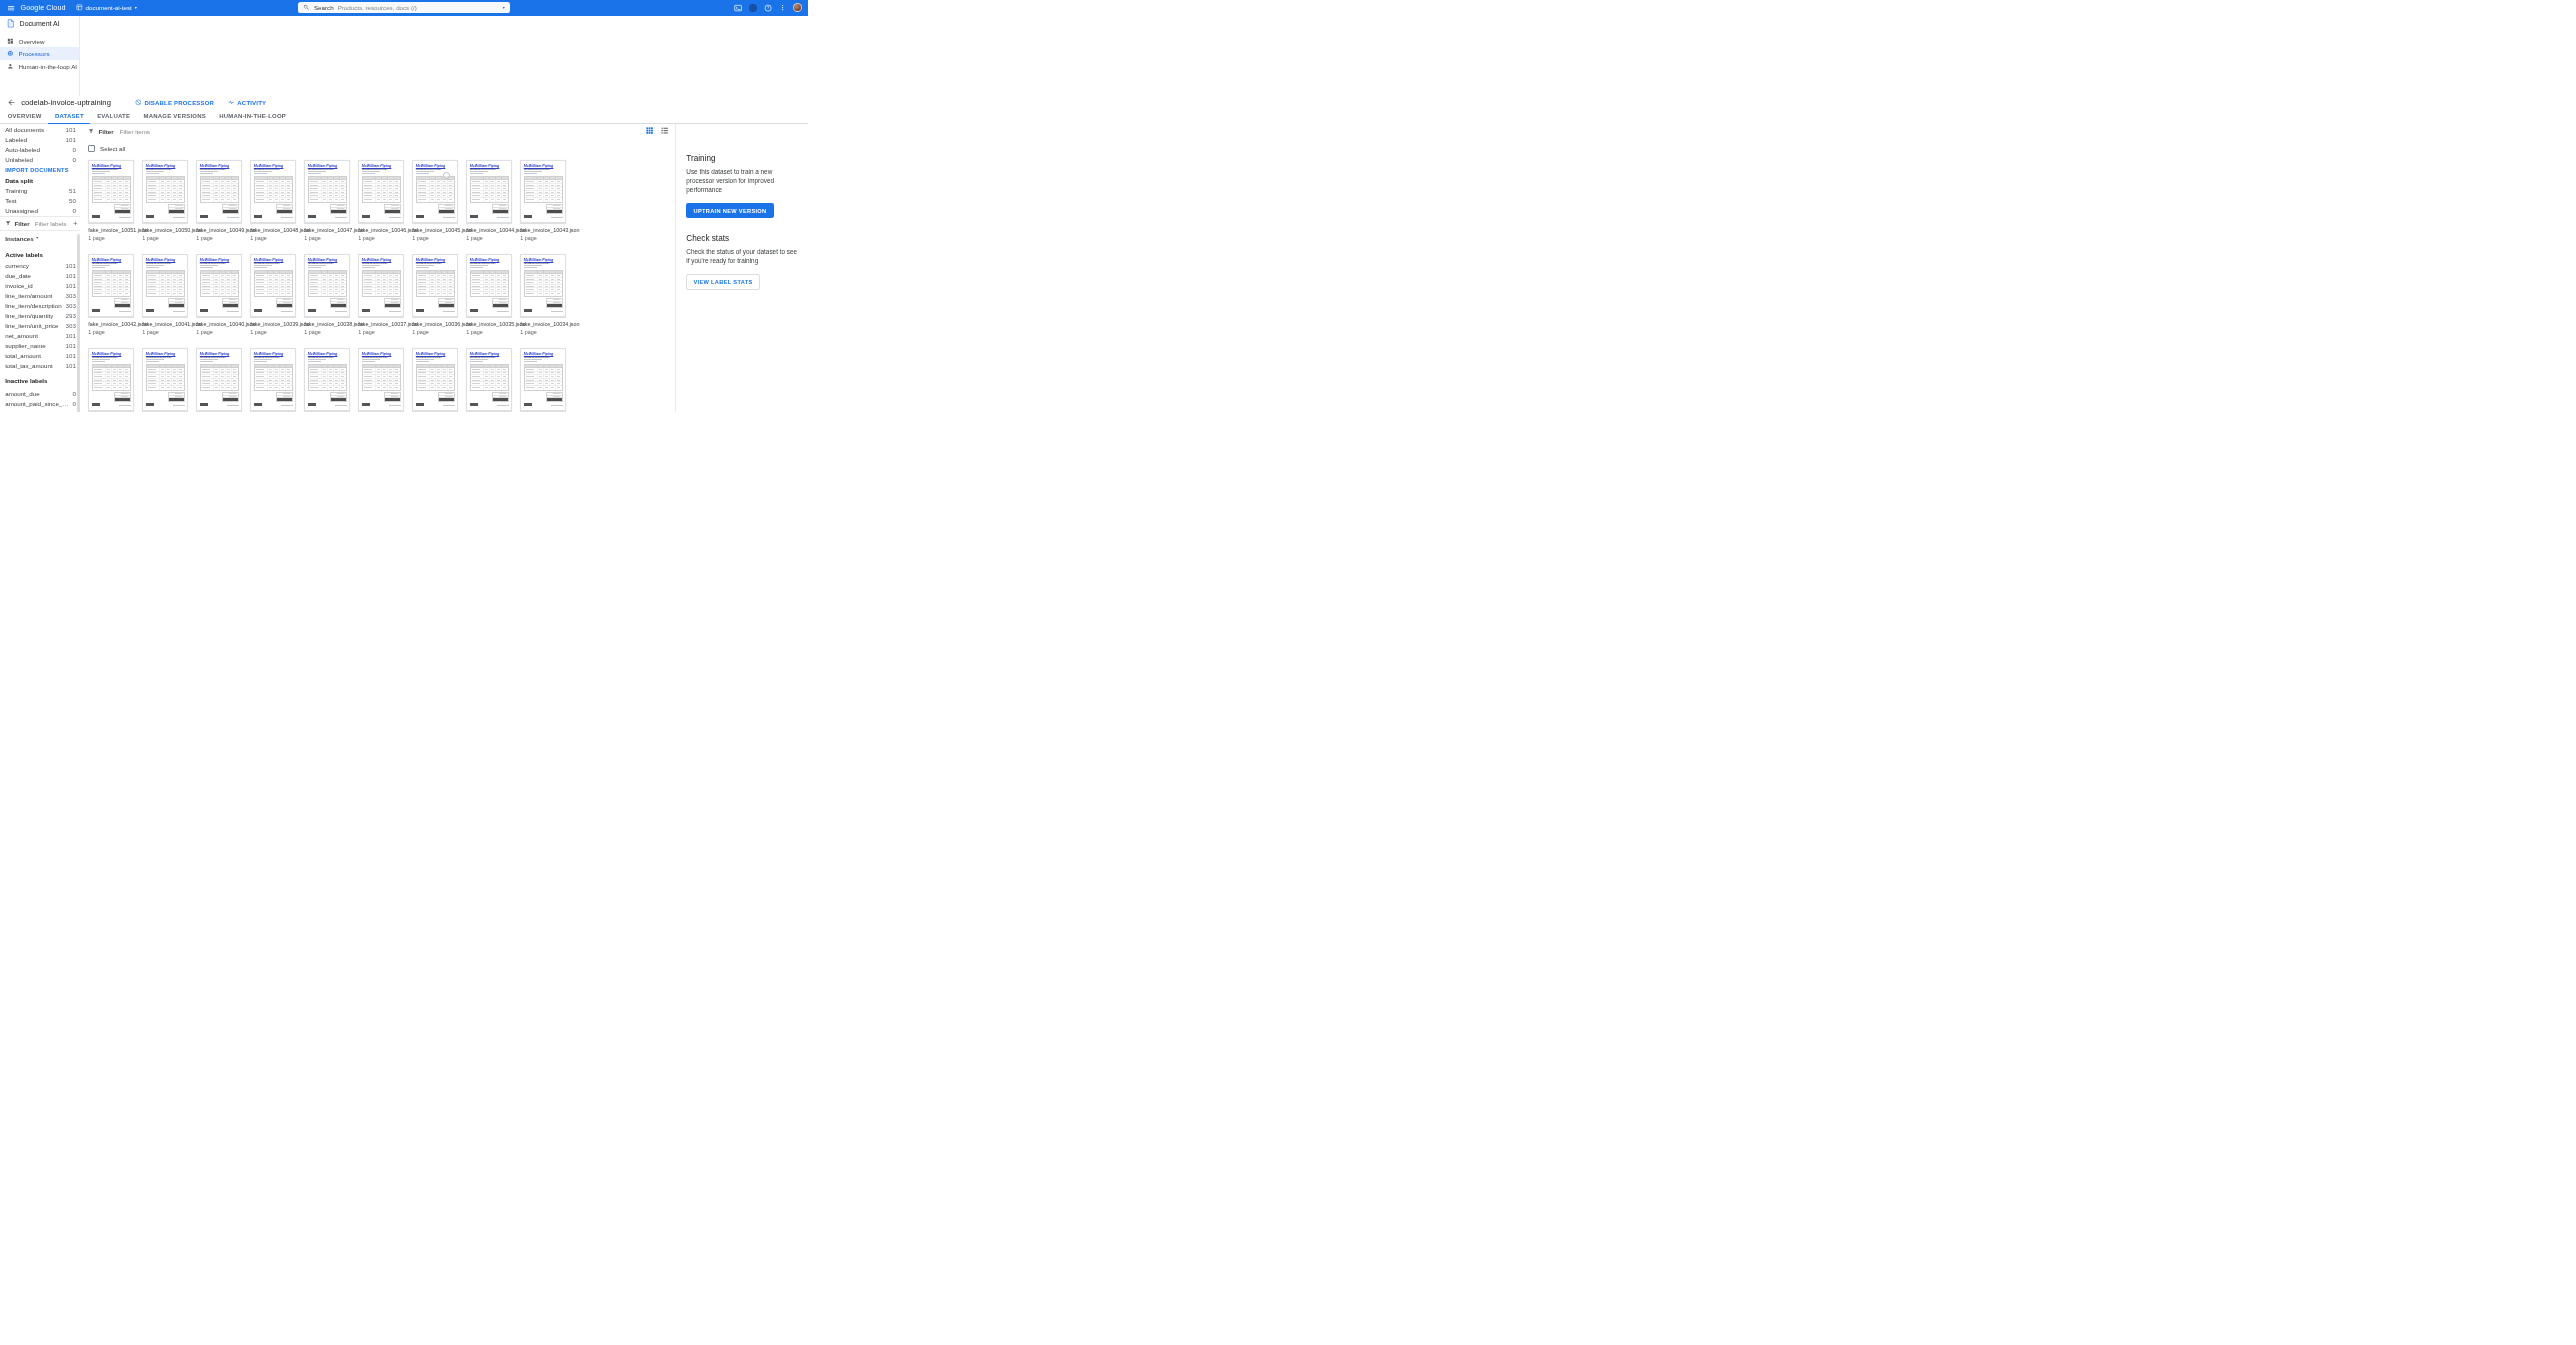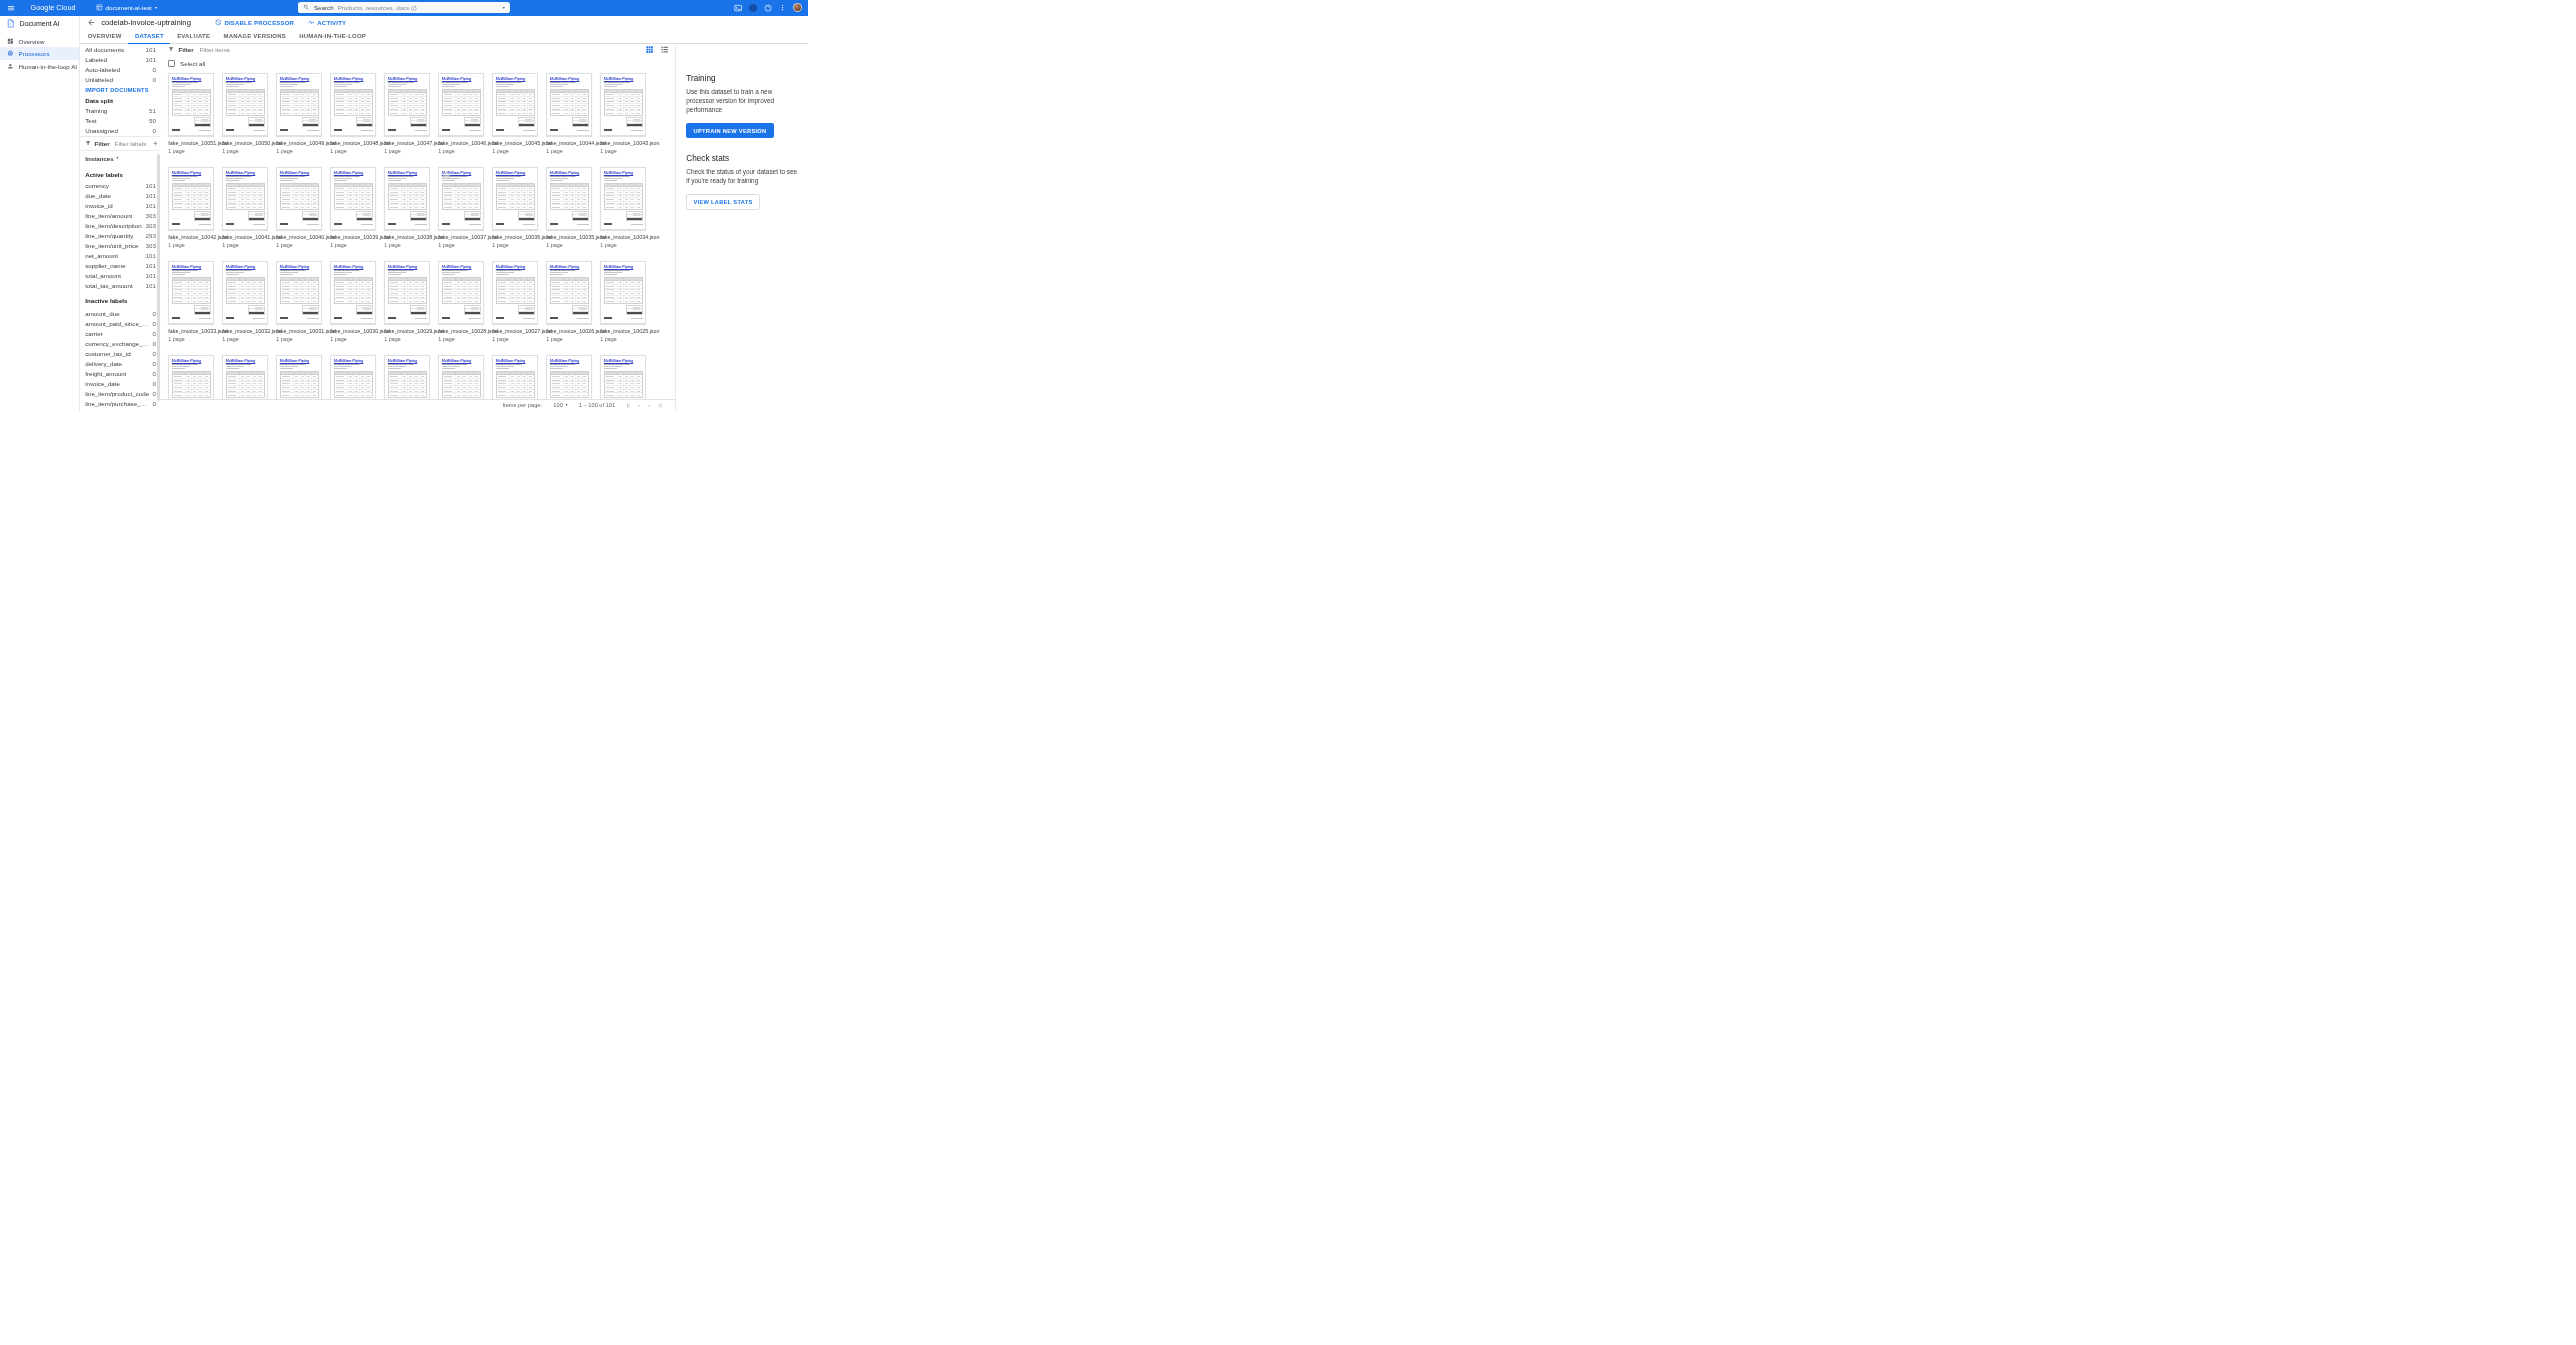--- a/index.html
+++ b/index.html
@@ -6,34 +6,34 @@
   html,body { margin:0; padding:0; }
   body {
     width:808px; height:412px; overflow:hidden; position:relative;
     font-family:"Liberation Sans","DejaVu Sans",sans-serif;
     background:#fff; color:#202124;
     --topbar:#1a73e8; --accent:#1a73e8; --brand:#2a3cc9;
     --nav-active-bg:#e8f0fe; --nav-active-text:#1967d2;
   }
   
   .topbar { height:15.5px; background:var(--topbar); display:flex; align-items:center; color:#fff; padding:0 6.2px; position:relative; z-index:10; }
-  .tb-left { display:flex; align-items:center; gap:14px; }
+  .tb-left { display:flex; align-items:center; gap:4px; }
   .iconbtn { display:flex; align-items:center; justify-content:center; width:10.3px; height:10.3px; cursor:pointer; }
   .logo { font-size:7.2px; letter-spacing:0.1px; white-space:nowrap; }
   .project { display:flex; align-items:center; gap:3.1px; font-size:6.2px; margin-left:6.2px; cursor:pointer; white-space:nowrap; }
   .caret { font-size:4.1px; line-height:1; }
   .search { position:absolute; left:50%; transform:translateX(-50%); width:212px; height:11.3px; background:#f7f9fa; border-radius:2.6px; display:flex; align-items:center; gap:4.1px; padding:0 5.2px; color:#5f6368; font-size:6.2px; cursor:text; }
   .s-label { color:#3c4043; }
   .s-ph { color:#80868b; white-space:nowrap; }
   .s-caret { margin-left:auto; color:#5f6368; }
   .tb-right { margin-left:auto; display:flex; align-items:center; gap:4.6px; }
   .dark-circle { width:8.2px; height:8.2px; border-radius:50%; background:#174ea6; display:block; }
   .avatar { width:9.3px; height:9.3px; border-radius:50%; background:radial-gradient(circle at 35% 30%, #b98a6a, #6d3f33 75%); border:0.5px solid rgba(255,255,255,.7); }
   
-  .app { display:flex; height:397px; }
+  .app { display:flex; height:397px;flex-direction:column; }
   .nav { width:80px; flex:0 0 80px; background:#fff; border-right:0.5px solid #e8eaed; }
   .nav-head { display:flex; align-items:center; gap:4.6px; height:16.5px; padding:0 6.2px; }
   .nav-title { font-size:7px; color:#202124; white-space:nowrap; }
   .nav-items { margin-top:3.1px; }
   .nav-item { display:flex; align-items:center; gap:5.2px; height:12.4px; padding:0 6.7px; font-size:6.2px; color:#3c4043; cursor:pointer; white-space:nowrap; }
   .nav-item .ni-icon { color:#5f6368; display:flex; }
   .nav-item.active { background:var(--nav-active-bg); color:var(--nav-active-text); }
   .nav-item.active .ni-icon { color:var(--nav-active-text); }
   .main { flex:1; display:flex; flex-direction:column; min-width:0; }
   .main-header { height:14.4px; display:flex; align-items:center; padding-left:7.2px; gap:5.2px; }

